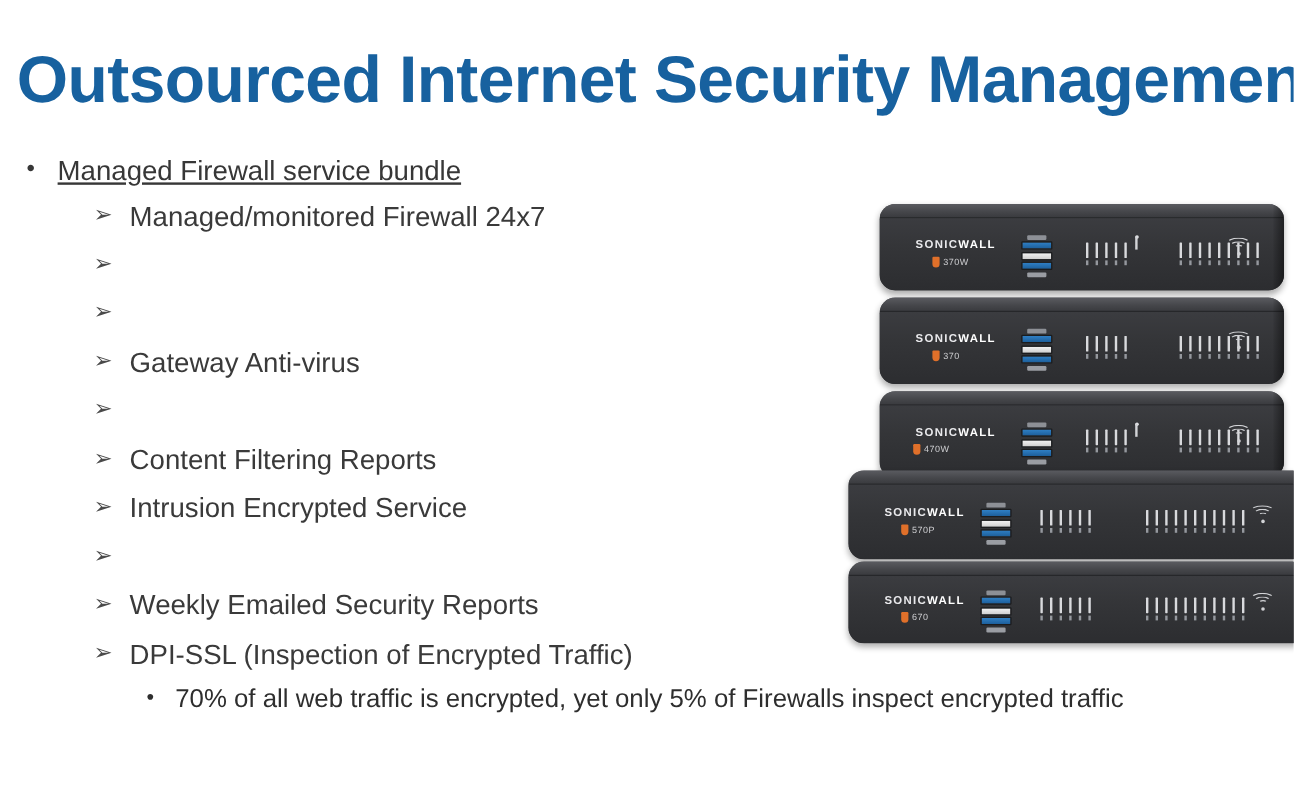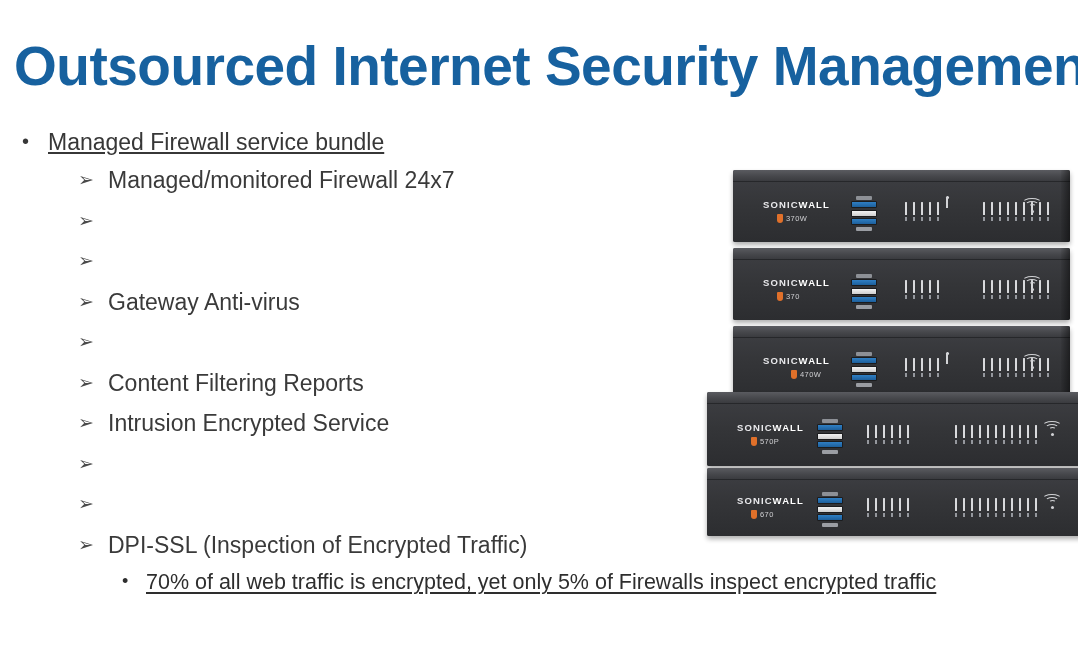--- a/index.html
+++ b/index.html
@@ -93,35 +93,35 @@
     white-space: nowrap;
   }
   .lvl3 .marker {
     position: absolute;
     left: 122px;
     top: 0;
     font-size: 18px;
     color: #2e2e2e;
     line-height: 1.35;
   }
-  .lvl3 .txt { text-decoration: underline; text-underline-offset: 3px; margin-top: 14px; }
+  .lvl3 .txt { text-underline-offset: 3px; margin-top: 14px; }
 
   
   .device-stack {
     position: absolute;
     left: 700px;
     top: 160px;
     width: 390px;
     height: 380px;
   }
 
   .device {
     position: absolute;
     background: linear-gradient(180deg, #4b4c50 0%, #3c3d41 16%, #343538 55%, #2b2c2f 100%);
-    border-radius: 2px;
+    border-radius: 13px;
     box-shadow: 0 3px 5px rgba(0,0,0,0.32);
     overflow: hidden;
   }
   
   .device .top-plane {
     position: absolute;
     left: 0; right: 0; top: 0;
     height: 12px;
     background: linear-gradient(180deg, #5a5b60 0%, #45464a 60%, #3a3b3f 100%);
     border-bottom: 1px solid #26272a;
@@ -266,21 +266,21 @@
 
     <div id="lvl2-host">
         <div class="lvl2"><span class="marker">➢</span><span>Managed/monitored Firewall 24x7</span></div>
         <div class="lvl2"><span class="marker">➢</span></div>
         <div class="lvl2"><span class="marker">➢</span></div>
         <div class="lvl2"><span class="marker">➢</span><span>Gateway Anti-virus</span></div>
         <div class="lvl2"><span class="marker">➢</span></div>
         <div class="lvl2"><span class="marker">➢</span><span>Content Filtering Reports</span></div>
         <div class="lvl2"><span class="marker">➢</span><span>Intrusion Encrypted Service</span></div>
         <div class="lvl2"><span class="marker">➢</span></div>
-        <div class="lvl2"><span class="marker">➢</span></div>
+        <div class="lvl2"><span class="marker">➢</span><span>Weekly Emailed Security Reports</span></div>
         <div class="lvl2"><span class="marker">➢</span><span>DPI-SSL (Inspection of Encrypted Traffic)</span></div>
       </div>
 
     <div class="lvl3">
       <span class="marker">•</span>
       <span class="txt">70% of all web traffic is encrypted, yet only 5% of Firewalls inspect encrypted traffic</span>
     </div>
 
   </div>
 
@@ -405,21 +405,21 @@
           <div class="arc" style="left: 3px; top: 3px; width: 14px; height: 8px;"></div>
           <div class="arc" style="left: 6.5px; top: 6px; width: 7px; height: 5px;"></div>
           <div style="position: absolute; left: 9px; top: 12px; width: 3px; height: 3px; border-radius: 50%; background: rgb(210, 211, 214);"></div>
         </div>
       </div>
       <div class="device" style="left: 33px; top: 166px; width: 337px; height: 72px;">
         <div class="top-plane"></div>
         <div class="face"></div>
         <div class="side"></div>
         <div class="brand" style="left: 30px; top: 29px;"><span>SONIC</span><span class="b2">WALL</span></div>
-        <div class="model-row" style="left: 58px; top: 44px;">
+        <div class="model-row" style="left: 28px; top: 44px;">
           <span class="shield"></span>
           <span class="model-txt">470W</span>
         </div>
         <div class="portblock" style="left: 118px; top: 26px;">
           <div class="plabel"></div>
           <div class="pb blue"></div>
           <div class="pb white"></div>
           <div class="pb blue"></div>
           <div class="pfoot"></div>
         </div>

